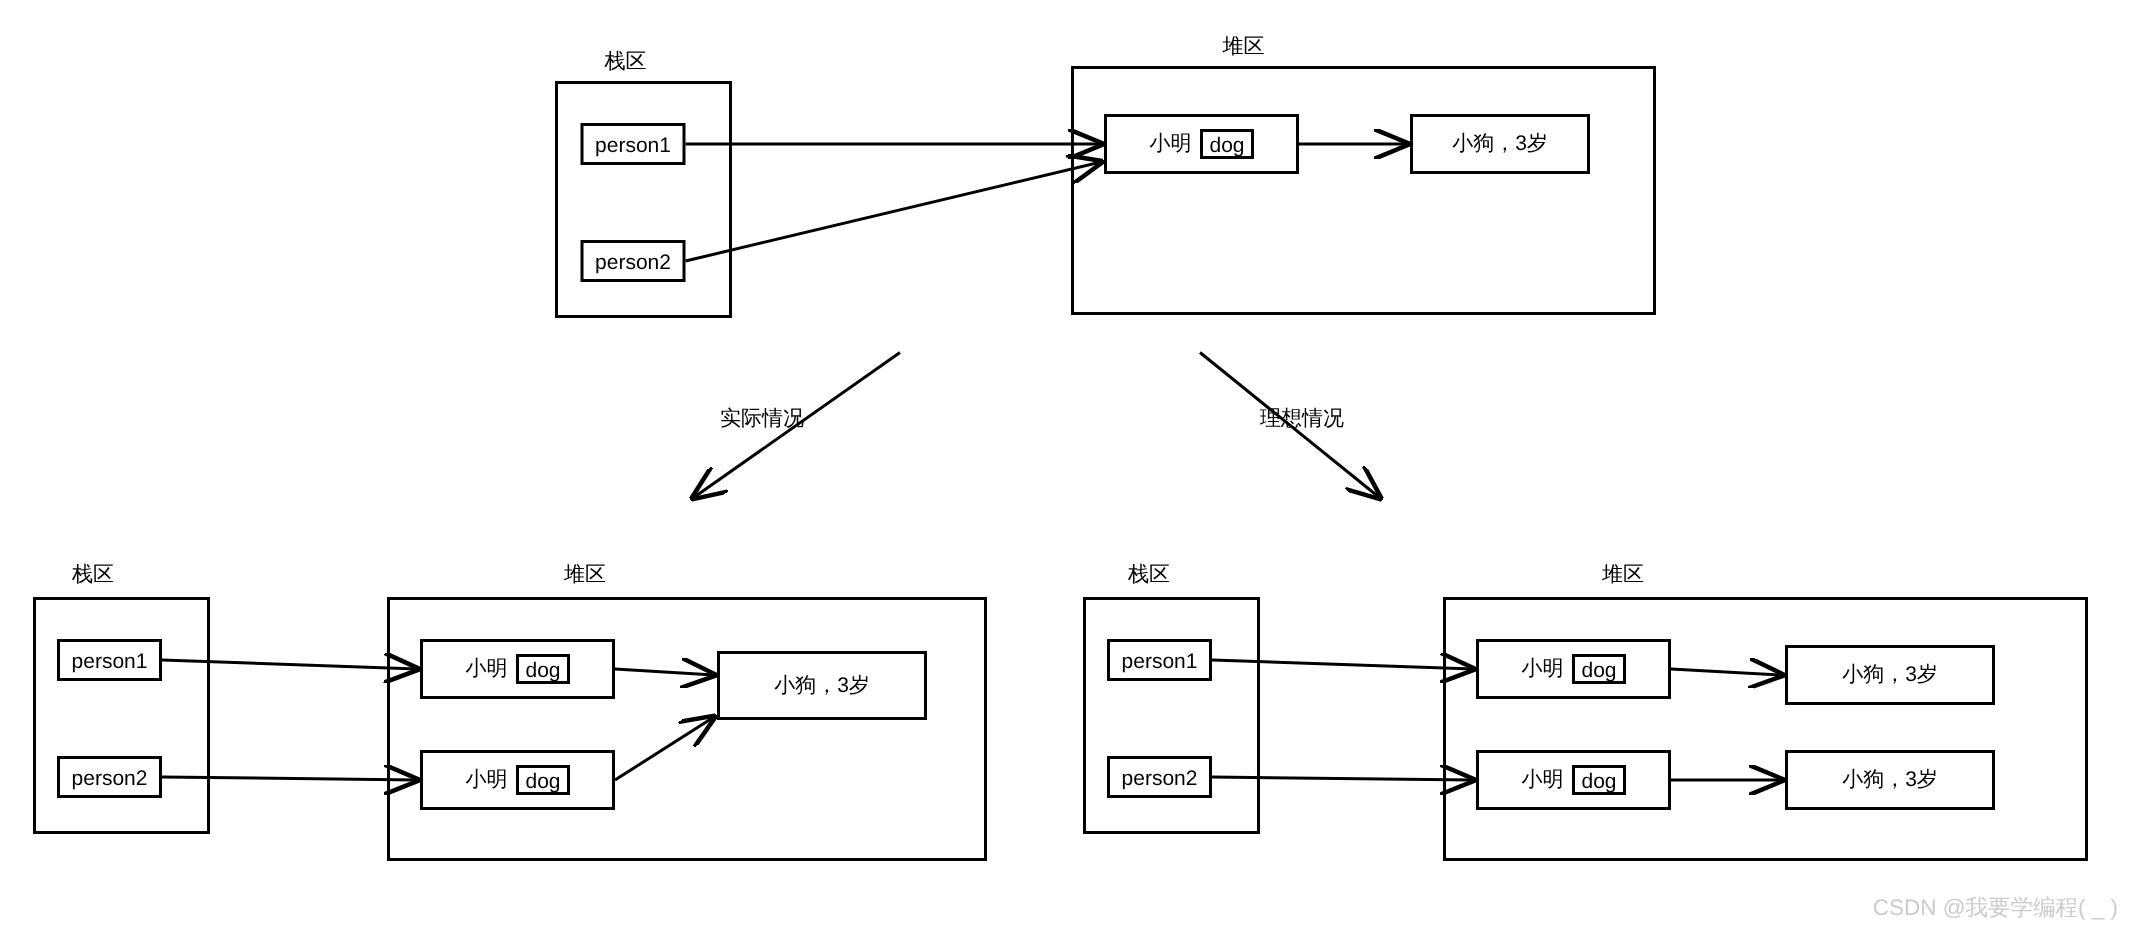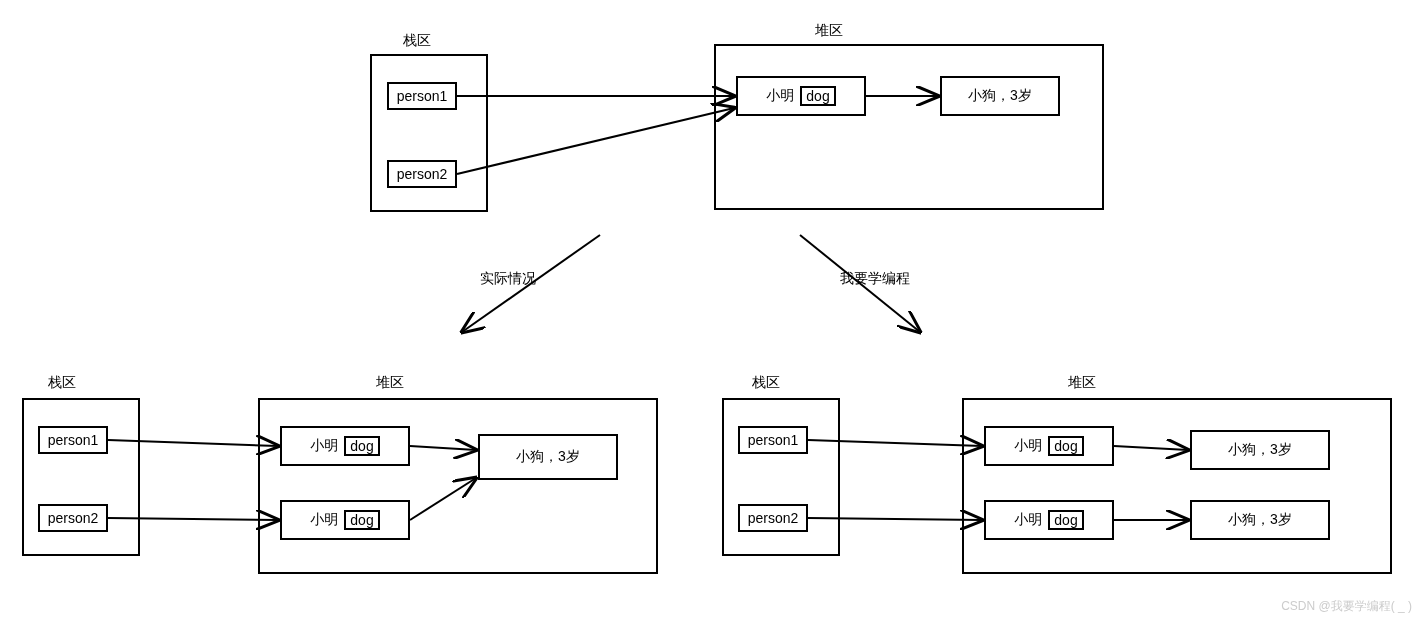--- a/index.html
+++ b/index.html
@@ -1,21 +1,21 @@
 <!DOCTYPE html>
 <html><head>
   <meta charset="utf-8">
   <style>
     * { box-sizing: border-box; margin: 0; padding: 0; }
     body { font-family: "Microsoft YaHei", Arial, sans-serif; font-size: 14px; background: #fff; width: 1424px; height: 621px; position: relative; }
     .box { position: absolute; border: 2px solid #000; background: #fff; display: flex; align-items: center; justify-content: center; }
     .label { position: absolute; }
     .innerbox { border: 2px solid #000; padding: 0 4px; text-align: center; }
     svg.arrows { position: absolute; left: 0; top: 0; width: 1424px; height: 621px; pointer-events: none; }
-    .watermark { position: absolute; right: 12px; bottom: 6px; color: #ccc; font-size: 12px; }
+    .watermark { position: absolute; right: 12px; bottom: 6px; color: #ccc; font-size: 15px; }
   </style>
 </head>
 <body>
 
 <div class="label" style="left:403px; top:32px;">栈区</div>
 <div class="box" style="left:370px; top:54px; width:118px; height:158px;"></div>
 <div class="box" style="left:387px; top:82px; width:70px; height:28px;">
     <span>person1</span>
   </div>
 <div class="box" style="left:387px; top:160px; width:70px; height:28px;">
@@ -28,21 +28,21 @@
   <span style="display:flex;align-items:center;gap:6px;">
     <span>小明</span>
     <span class="innerbox">dog</span>
   </span>
 </div>
 <div class="box" style="left:940px; top:76px; width:120px; height:40px;">
     <span>小狗，3岁</span>
   </div>
 
 <div class="label" style="left:480px; top:270px;">实际情况</div>
-<div class="label" style="left:840px; top:270px;">我要学编程</div>
+<div class="label" style="left:840px; top:270px;">理想情况</div>
 
 <div class="label" style="left:48px; top:374px;">栈区</div>
 <div class="box" style="left:22px; top:398px; width:118px; height:158px;"></div>
 <div class="box" style="left:38px; top:426px; width:70px; height:28px;">
     <span>person1</span>
   </div>
 <div class="box" style="left:38px; top:504px; width:70px; height:28px;">
     <span>person2</span>
   </div>
 

